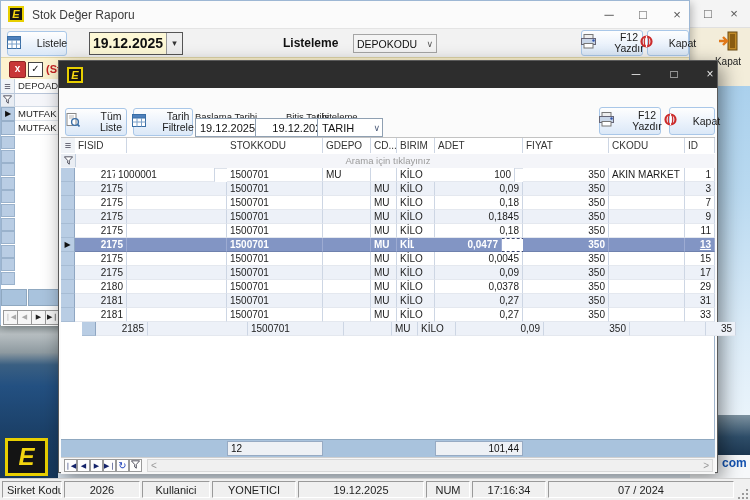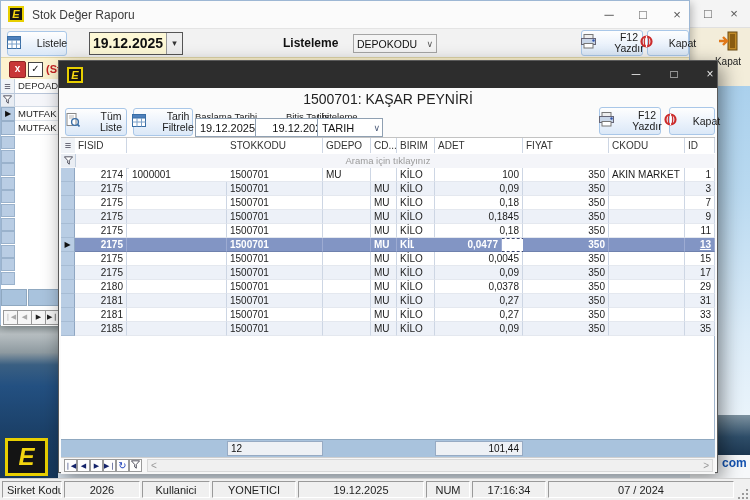--- a/index.html
+++ b/index.html
@@ -225,21 +225,20 @@
   </div>
 
   <div class="abs" id="front-win">
     <div class="abs" id="fw-title">
       <span class="applogo">E</span>
       <span class="wbtn" style="left:562px;">─</span>
       <span class="wbtn" style="left:600px;">□</span>
       <span class="wbtn" style="left:636px;">×</span>
     </div>
 
-    <div class="abs" id="fw-header-title">1500701: KAŞAR PEYNİRİ</div>
 
     <div class="abs" id="fw-toolbar">
       <div class="btn abs" style="left:6px;top:2px;width:62px;height:28px;">
         <span>
           <svg width="14" height="14" viewBox="0 0 14 14">
               <rect x="1" y="0.5" width="9" height="12" fill="#fff" stroke="#888"></rect>
               <line x1="3" y1="3" x2="8" y2="3" stroke="#b5b5b5"></line>
               <line x1="3" y1="5" x2="8" y2="5" stroke="#b5b5b5"></line>
               <circle cx="9" cy="9" r="3.4" fill="none" stroke="#3a6ea5" stroke-width="1.4"></circle>
               <line x1="11.4" y1="11.4" x2="13.5" y2="13.5" stroke="#3a6ea5" stroke-width="1.6"></line>
@@ -321,26 +320,26 @@
         <div id="filter-corner">
           <svg width="9" height="9" viewBox="0 0 11 10">
               <path d="M0.5 0.5 H10.5 L6.5 5 V9.5 L4.5 8 V5 Z" fill="#fff" stroke="#334"></path>
             </svg>
         </div>
       </div>
       <div id="grid-body" style="top:30px;">
           <div class="grow" style="top: 0px;">
             <div class="gmark"></div>
             <div class="gcell num" style="left: 14px; width: 52px;">2174</div>
-            <div class="gcell" style="left: 68px; width: 100px;">1000001</div>
+            <div class="gcell" style="left: 54px; width: 100px;">1000001</div>
             <div class="gcell" style="left: 166px; width: 96px;">1500701</div>
             <div class="gcell" style="left: 262px; width: 48px;">MU</div>
             <div class="gcell" style="left: 310px; width: 26px;"></div>
             <div class="gcell" style="left: 336px; width: 38px;">KİLO</div>
-            <div class="gcell num" style="left: 374px; width: 88px;">100</div>
+            <div class="gcell num" style="left: 366px; width: 88px;">100</div>
             <div class="gcell num" style="left: 462px; width: 86px;">350</div>
             <div class="gcell" style="left: 548px; width: 76px;">AKIN MARKET</div>
             <div class="gcell num" style="left: 624px; width: 30px;">1</div>
           </div>
           <div class="grow alt" style="top: 14px;">
             <div class="gmark"></div>
             <div class="gcell num" style="left: 14px; width: 52px;">2175</div>
             <div class="gcell" style="left: 66px; width: 100px;"></div>
             <div class="gcell" style="left: 166px; width: 96px;">1500701</div>
             <div class="gcell" style="left: 262px; width: 48px;"></div>
@@ -461,21 +460,21 @@
             <div class="gcell" style="left: 66px; width: 100px;"></div>
             <div class="gcell" style="left: 166px; width: 96px;">1500701</div>
             <div class="gcell" style="left: 262px; width: 48px;"></div>
             <div class="gcell" style="left: 310px; width: 26px;">MU</div>
             <div class="gcell" style="left: 336px; width: 38px;">KİLO</div>
             <div class="gcell num" style="left: 374px; width: 88px;">0,27</div>
             <div class="gcell num" style="left: 462px; width: 86px;">350</div>
             <div class="gcell" style="left: 548px; width: 76px;"></div>
             <div class="gcell num" style="left: 624px; width: 30px;">33</div>
           </div>
-          <div class="grow alt" style="top: 154px;">
+          <div class="grow alt" style="top: 154px; margin-left: 21px;">
             <div class="gmark"></div>
             <div class="gcell num" style="left: 14px; width: 52px;">2185</div>
             <div class="gcell" style="left: 66px; width: 100px;"></div>
             <div class="gcell" style="left: 166px; width: 96px;">1500701</div>
             <div class="gcell" style="left: 262px; width: 48px;"></div>
             <div class="gcell" style="left: 310px; width: 26px;">MU</div>
             <div class="gcell" style="left: 336px; width: 38px;">KİLO</div>
             <div class="gcell num" style="left: 374px; width: 88px;">0,09</div>
             <div class="gcell num" style="left: 462px; width: 86px;">350</div>
             <div class="gcell" style="left: 548px; width: 76px;"></div>

